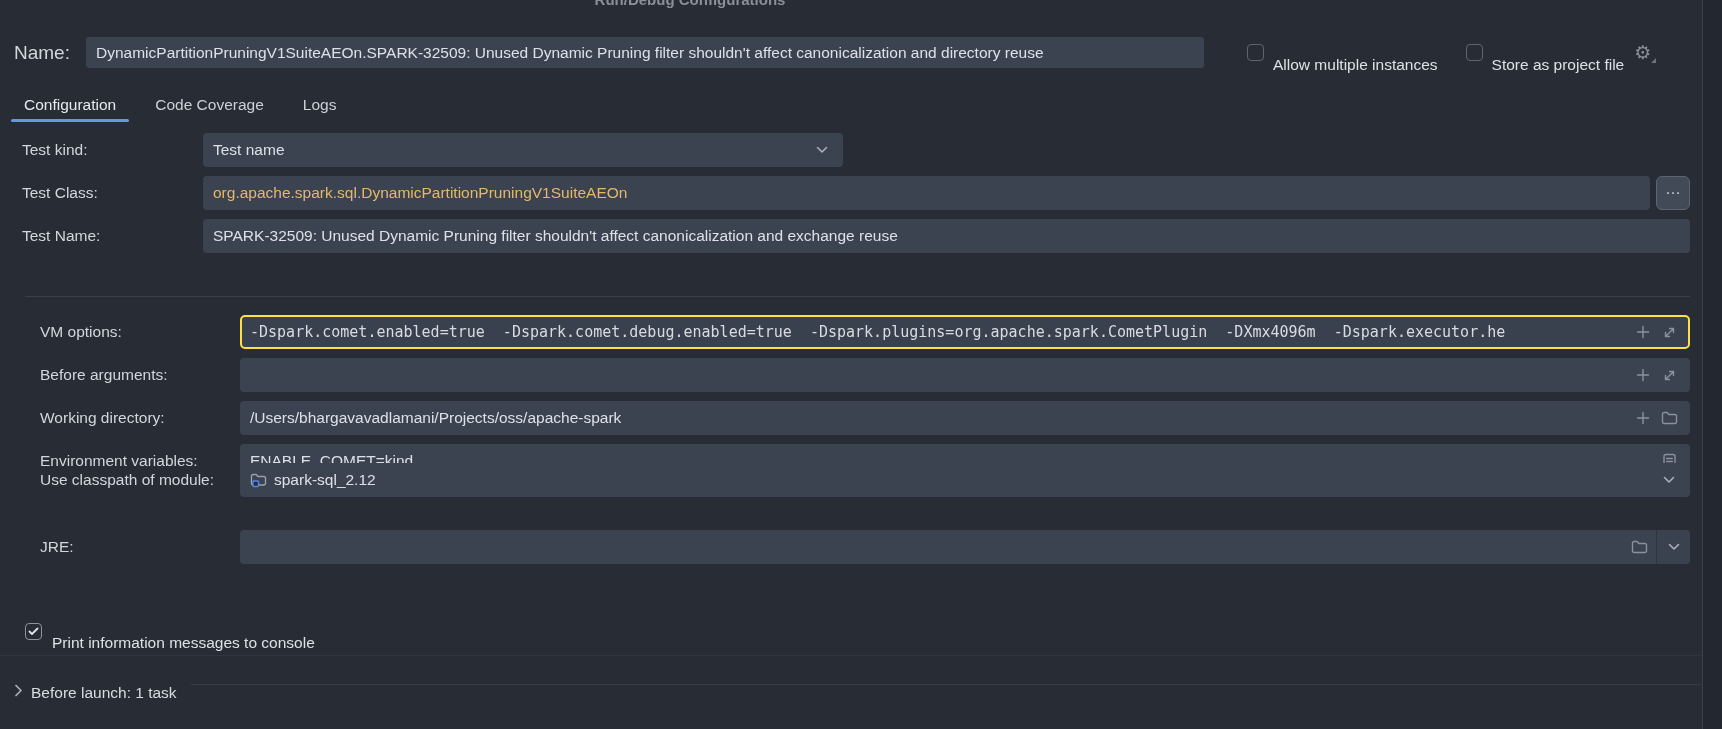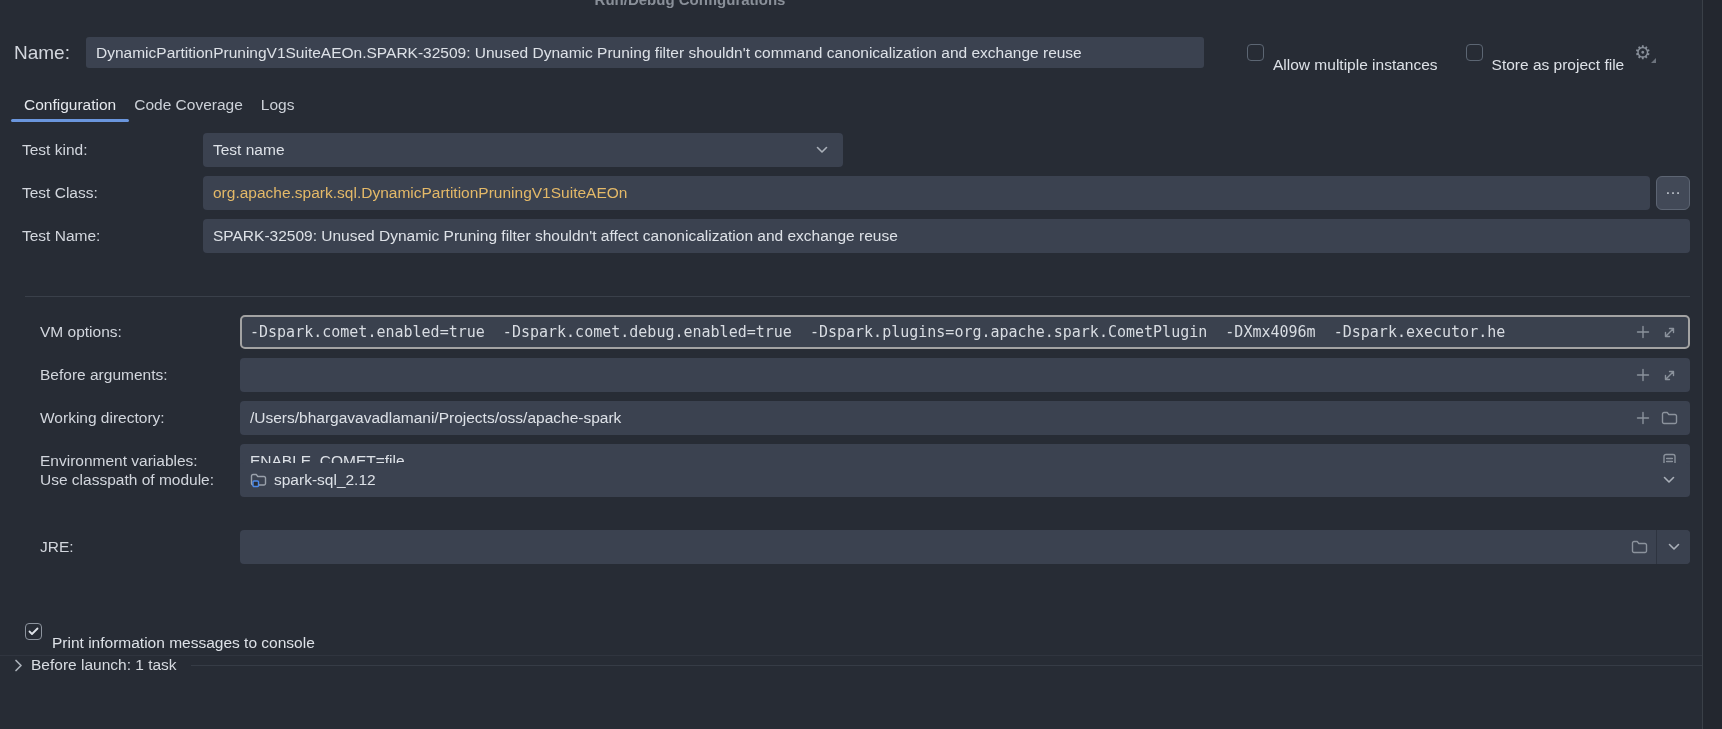--- a/index.html
+++ b/index.html
@@ -33,21 +33,21 @@
   }
   .checkbox.checked { border-color:#8d949e; }
   .cb-label { margin-left:9px; font-size:15.5px; color:#dde1e7; white-space:nowrap;margin-top:24px; }
   .gear { margin-left:10px; font-size:19px; color:#878e98; line-height:1; position:relative; }
   .gear .corner {
     position:absolute; right:-5px; bottom:-1px; width:0; height:0;
     border-left:5px solid transparent; border-bottom:5px solid #6c737d;
   }
 
   
-  .tabs { position:absolute; top:88px; left:24px; height:34px; display:flex; gap:18px; }
+  .tabs { position:absolute; top:88px; left:24px; height:34px; display:flex; gap:39px; }
   .tab { position:relative; height:34px; display:flex; align-items:center; font-size:15.5px; color:#ccd1d8; cursor:default; }
   .tab.active { color:#e6e9ee; }
   .tab.active::after {
     content:""; position:absolute; left:-13px; right:-13px; bottom:0; height:3px;
     background:#6a96dd; border-radius:2px;
   }
 
   
   .row { position:absolute; left:0; right:32px; height:34px; display:flex; align-items:center; }
   .row .lbl { padding-left:22px; font-size:15.5px; color:#d2d6dd; white-space:nowrap; }
@@ -55,21 +55,21 @@
   .row .lbl.w2 { width:240px;padding-left:40px; }
 
   .field {
     height:34px; background:#3b4250; border-radius:4px; display:flex; align-items:center;
     padding:0 10px; font-size:15.5px; color:#dde1e7; white-space:nowrap; overflow:hidden;
   }
   .field.grow { flex:1; }
   .field .val { flex:1; overflow:hidden; white-space:pre; }
   .field .hint { color:#70767e; }
   .mono .val { font-family:"DejaVu Sans Mono", monospace; font-size:15px; color:#d8dce2; }
-  .field.focused { border:2px solid #a3a3a3; padding:0 8px; border-radius:5px; background:#3a414e; }
+  .field.focused { border:2px solid #fde047; padding:0 8px; border-radius:5px; background:#3a414e; }
 
   .icon-btn { flex:none; display:flex; align-items:center; justify-content:center; width:22px; height:22px; margin-left:4px; }
   svg.sicon { display:block; }
 
   .browse-btn {
     flex:none; width:34px; height:34px; margin-left:6px;
     border:1px solid #5d6573; border-radius:6px; background:#424957;
     display:flex; align-items:center; justify-content:center;
     font-size:16px; color:#c7ccd3; line-height:0; padding-bottom:8px;
   }
@@ -82,35 +82,35 @@
   .module-chip { display:flex; align-items:center; gap:7px; }
 
   .hsep { position:absolute; left:25px; right:32px; top:296px; height:1px; background:#3a404a; }
   .panel-bottom { position:absolute; left:0; top:655px; width:1702px; height:1px; background:#30353f; }
   .panel-edge { position:absolute; left:1702px; top:0; bottom:0; width:1px; background:#3a4048; }
   .right-strip { position:absolute; left:1703px; top:0; bottom:0; width:19px; background:#23272f; }
 
   
   .print-row { position:absolute; top:614px; left:25px; height:34px; display:flex; align-items:center; }
   .print-row .cb-label { margin-left:10px; }
-  .before-launch { position:absolute; top:648px; left:14px; right:20px; height:34px; display:flex; align-items:center; }
+  .before-launch { position:absolute; top:684px; left:14px; right:20px; height:34px; display:flex; align-items:flex-start; }
   .before-launch .txt { margin-left:8px; font-size:15.5px; color:#d8dce2; white-space:nowrap; }
   .before-launch .line { flex:1; height:1px; background:#363c46; margin-left:14px; }
 </style>
 </head>
 <body>
 
 <div class="dialog">
 
   <div class="win-title">Run/Debug Configurations</div>
 
   <div class="name-row">
     <span class="lbl">Name:</span>
     <div class="name-field">
-      <span>DynamicPartitionPruningV1SuiteAEOn.SPARK-32509: Unused Dynamic Pruning filter shouldn't command canonicalization and exchange reuse</span>
+      <span>DynamicPartitionPruningV1SuiteAEOn.SPARK-32509: Unused Dynamic Pruning filter shouldn't affect canonicalization and directory reuse</span>
     </div>
     <div class="cb-group">
       <span class="checkbox"></span>
       <span class="cb-label">Allow multiple instances</span>
     </div>
     <div class="cb-group second">
       <span class="checkbox"></span>
       <span class="cb-label">Store as project file</span>
     </div>
     <span class="gear">⚙<span class="corner"></span></span>
@@ -198,21 +198,21 @@
         <svg class="sicon" width="17" height="14" viewBox="0 0 17 14">
             <path d="M1.5 3 a1.5 1.5 0 0 1 1.5 -1.5 h3.2 l1.6 2 h6.2 a1.5 1.5 0 0 1 1.5 1.5 v6 a1.5 1.5 0 0 1 -1.5 1.5 h-11 a1.5 1.5 0 0 1 -1.5 -1.5 z" fill="none" stroke="#8b929c" stroke-width="1.4" stroke-linejoin="round"></path>
           </svg>
       </span>
     </div>
   </div>
 
   <div class="row" style="top:444px">
     <span class="lbl w2">Environment variables:</span>
     <div class="field grow">
-      <span class="val">ENABLE_COMET=file</span>
+      <span class="val">ENABLE_COMET=kind</span>
       <span class="icon-btn">
         <svg class="sicon" width="15" height="17" viewBox="0 0 15 17">
             <rect x="2" y="1.5" width="11" height="14" rx="2" fill="none" stroke="#8b929c" stroke-width="1.4"></rect>
             <path d="M4.6 5.5 h5.8 M4.6 8.5 h5.8 M4.6 11.5 h5.8" stroke="#8b929c" stroke-width="1.3" stroke-linecap="round"></path>
           </svg>
       </span>
     </div>
   </div>
 
   <div class="row" style="top:463px">

